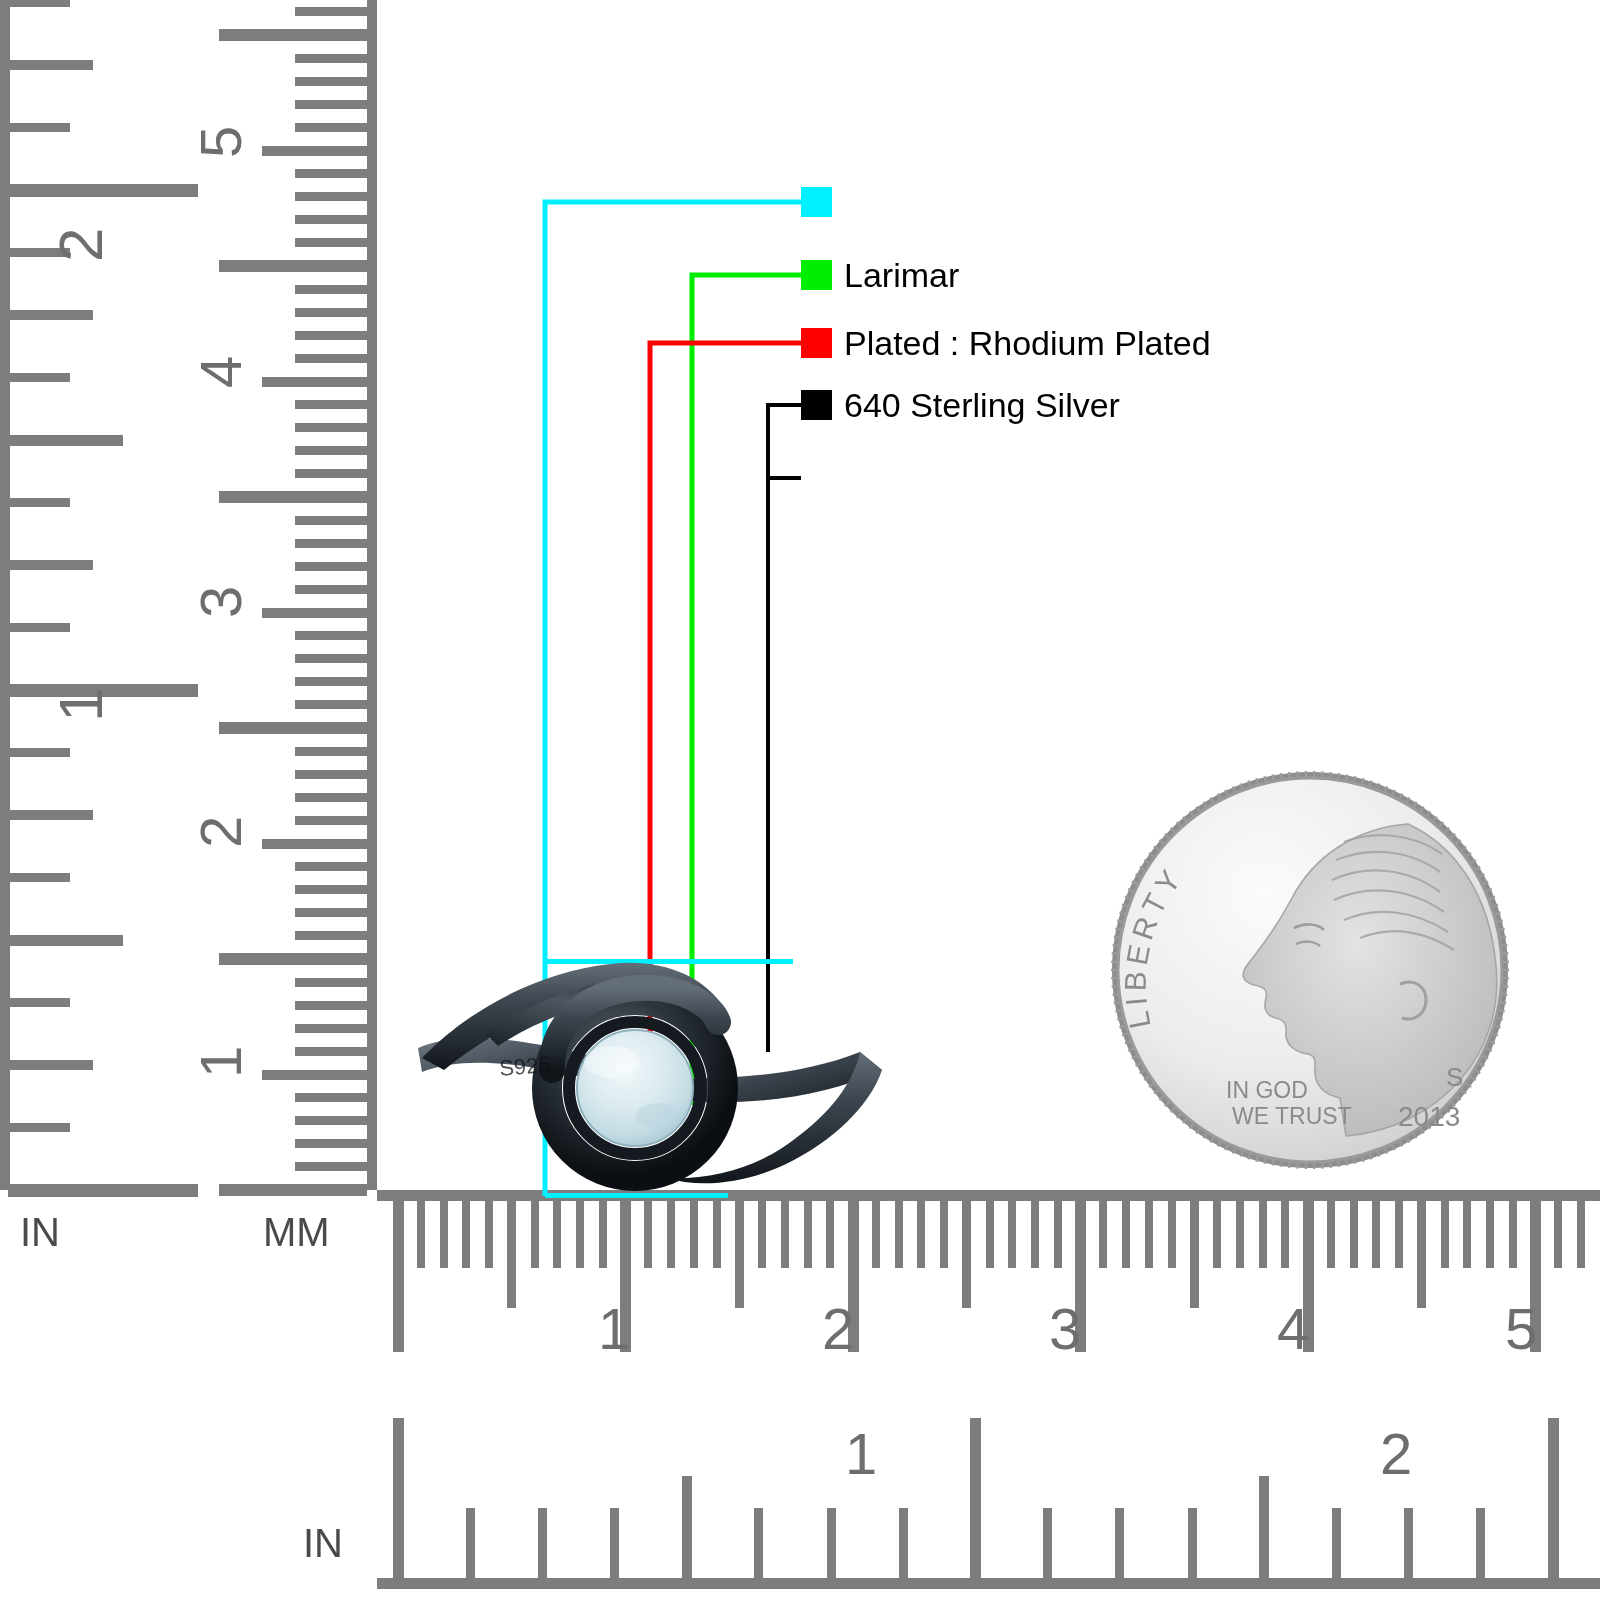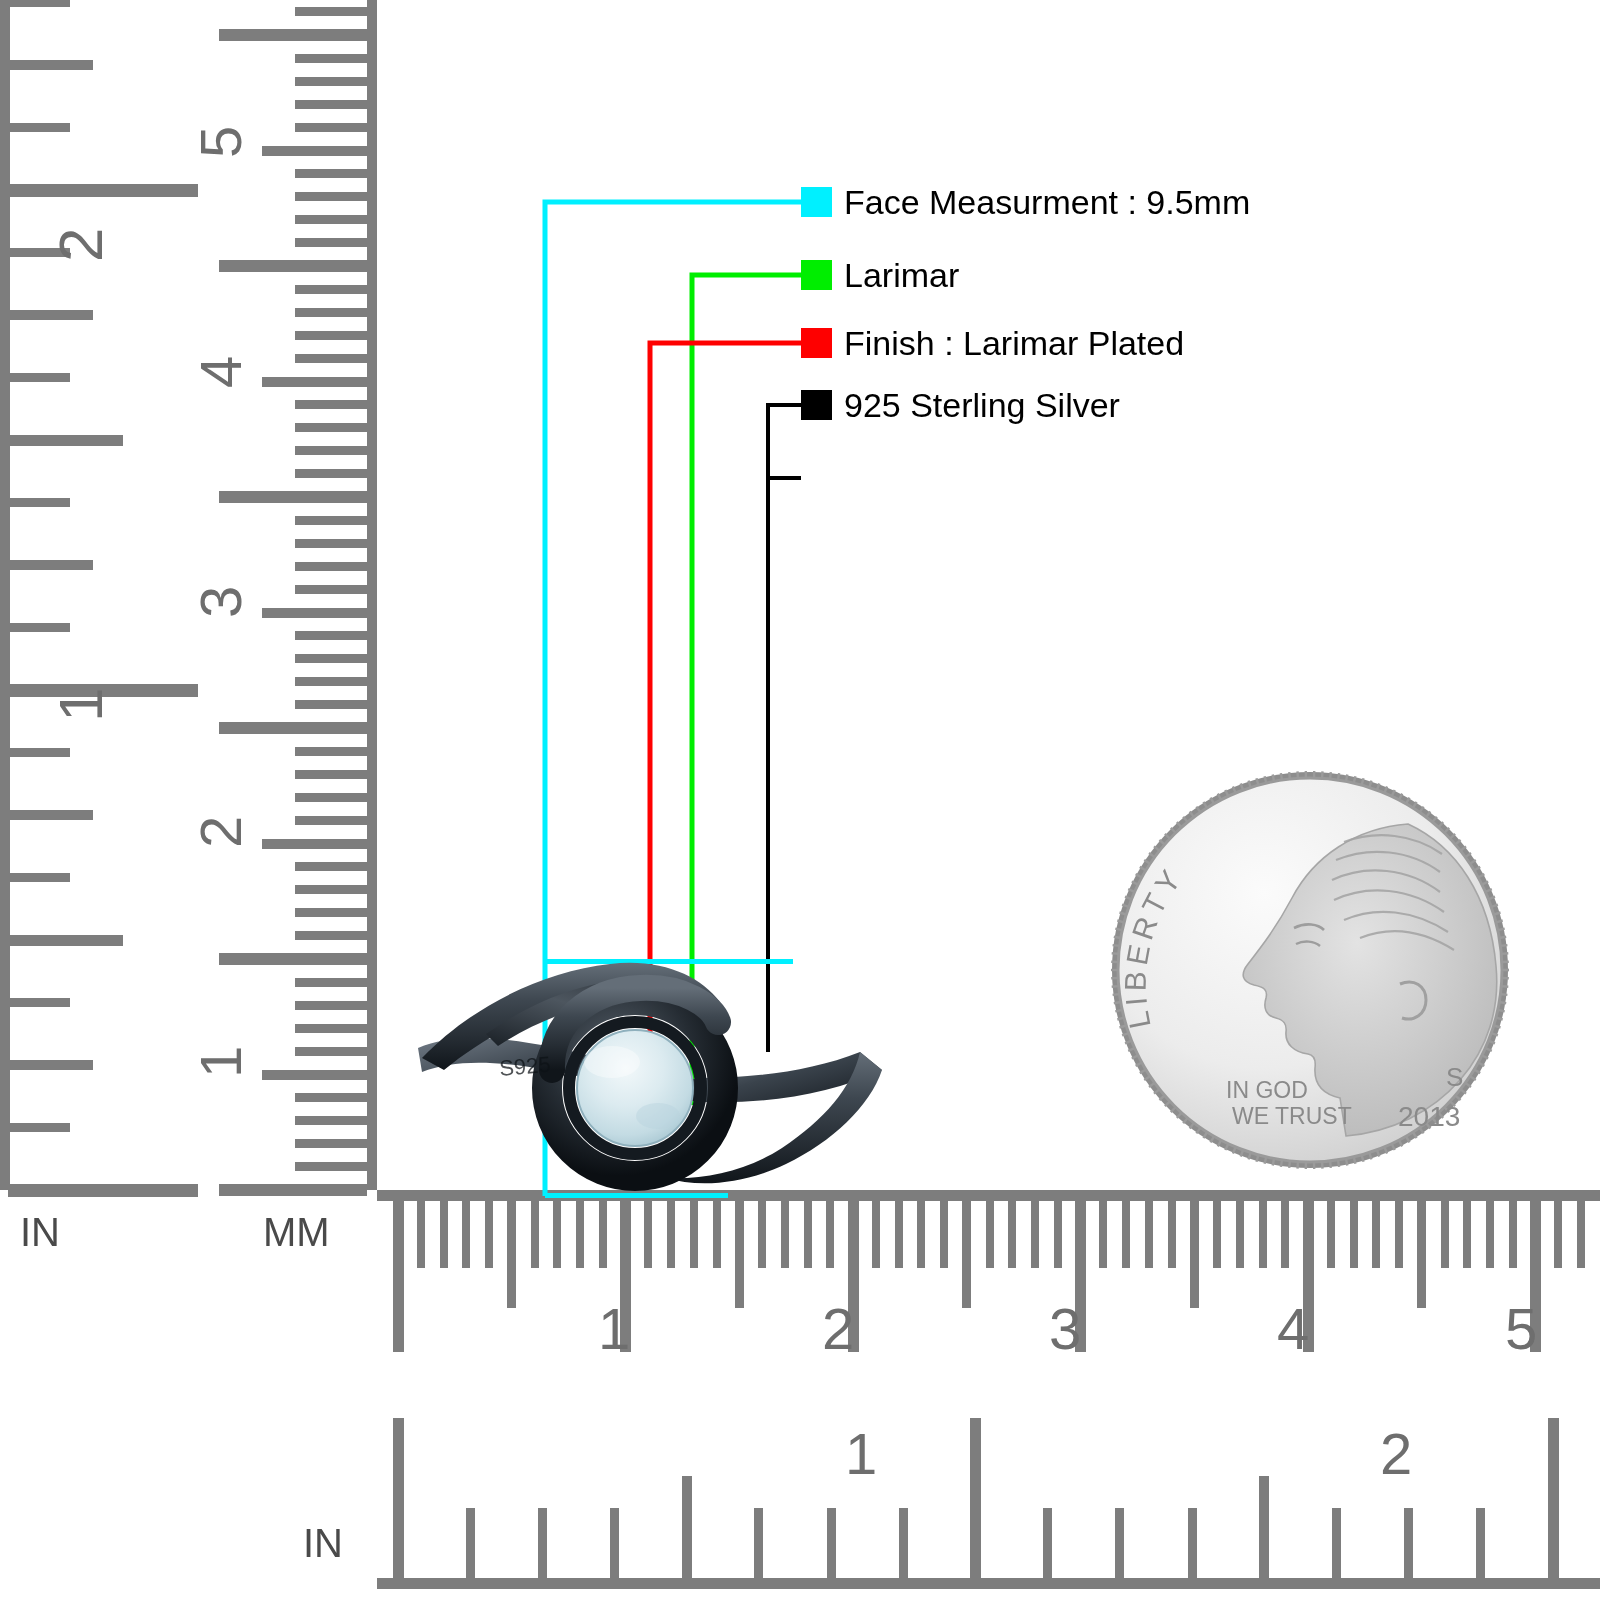--- a/index.html
+++ b/index.html
@@ -277,36 +277,35 @@
     <polyline points="801,405 768,405 768,1052" fill="none" stroke="#000000" stroke-width="4"></polyline>
 
     <polyline points="801,478 768,478 768,405" fill="none" stroke="#000000" stroke-width="4"></polyline>
   </svg>
 
   <div class="dim-line" style="left:545px; top:959px; width:248px; height:5px;"></div>
   <div class="dim-line" style="left:545px; top:1193px; width:183px; height:5px;"></div>
 
   <div class="legend-row" style="left:801px; top:182px;">
     <span class="swatch" style="background:#00f0ff;"></span>
-    <span class="legend-label">Face Measurment : 9.5mm</span>
   </div>
 
   <div class="legend-row" style="left:801px; top:255px;">
     <span class="swatch" style="background:#00ee00;"></span>
     <span class="legend-label">Larimar</span>
   </div>
 
   <div class="legend-row" style="left:801px; top:323px;">
     <span class="swatch" style="background:#fe0000;"></span>
-    <span class="legend-label">Finish : Larimar Plated</span>
+    <span class="legend-label">Plated : Rhodium Plated</span>
   </div>
 
   <div class="legend-row" style="left:801px; top:385px;">
     <span class="swatch" style="background:#000000;"></span>
-    <span class="legend-label"> 925 Sterling Silver</span>
+    <span class="legend-label"> 640 Sterling Silver</span>
   </div>
 
 
   <div class="ring-wrap">
     <svg width="500" height="270" viewBox="0 0 500 270">
       <defs>
         <linearGradient id="metalA" x1="0" y1="0" x2="0" y2="1">
           <stop offset="0%" stop-color="#646e78"></stop>
           <stop offset="35%" stop-color="#3e4750"></stop>
           <stop offset="70%" stop-color="#262d34"></stop>

